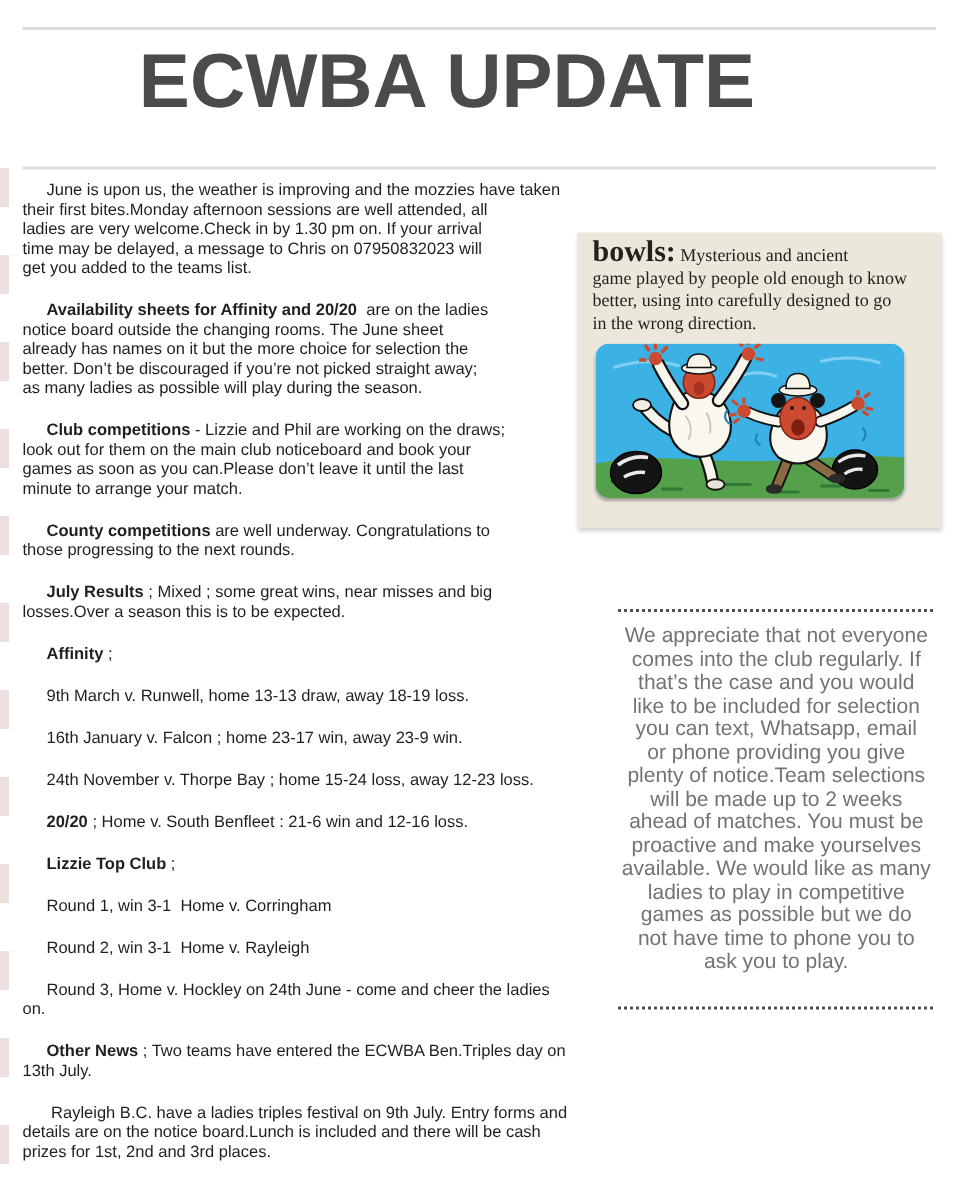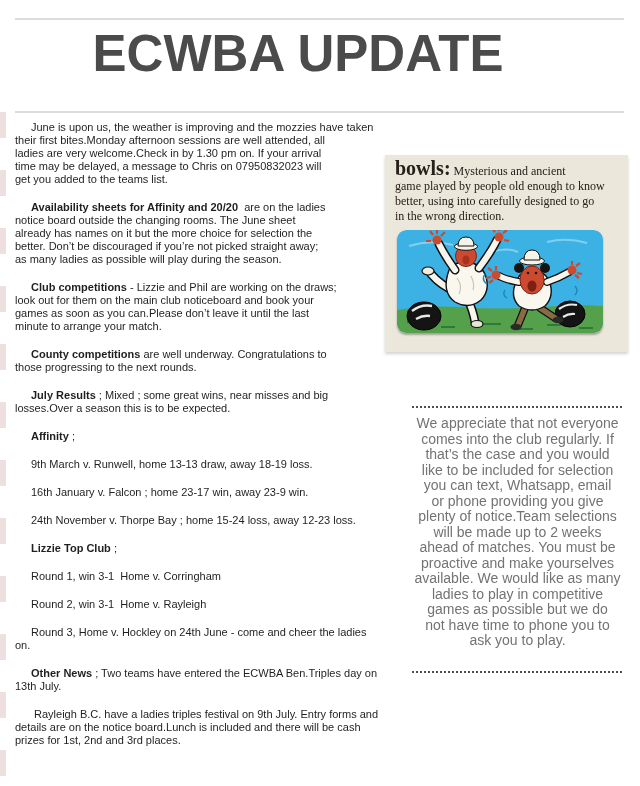--- a/index.html
+++ b/index.html
@@ -71,20 +71,21 @@
 games as soon as you can.Please don’t leave it until the last
 minute to arrange your match.</span></p>
   <p class="para"><b>County competitions</b><span> are well underway. Congratulations to
 those progressing to the next rounds.</span></p>
   <p class="para"><b>July Results</b><span> ; Mixed ; some great wins, near misses and big
 losses.Over a season this is to be expected.</span></p>
   <p class="para"><b>Affinity</b><span> ;</span></p>
   <p class="para"><b></b><span>9th March v. Runwell, home 13-13 draw, away 18-19 loss.</span></p>
   <p class="para"><b></b><span>16th January v. Falcon ; home 23-17 win, away 23-9 win.</span></p>
   <p class="para"><b></b><span>24th November v. Thorpe Bay ; home 15-24 loss, away 12-23 loss.</span></p>
+  <p class="para"><b>20/20</b><span> ; Home v. South Benfleet : 21-6 win and 12-16 loss.</span></p>
   <p class="para"><b>Lizzie Top Club</b><span> ;</span></p>
   <p class="para"><b></b><span>Round 1, win 3-1&nbsp; Home v. Corringham</span></p>
   <p class="para"><b></b><span>Round 2, win 3-1&nbsp; Home v. Rayleigh</span></p>
   <p class="para"><b></b><span>Round 3, Home v. Hockley on 24th June - come and cheer the ladies
 on.</span></p>
   <p class="para"><b>Other News</b><span> ; Two teams have entered the ECWBA Ben.Triples day on
 13th July.</span></p>
   <p class="para"><b></b><span>&nbsp;Rayleigh B.C. have a ladies triples festival on 9th July. Entry forms and
 details are on the notice board.Lunch is included and there will be cash
 prizes for 1st, 2nd and 3rd places.</span></p>

